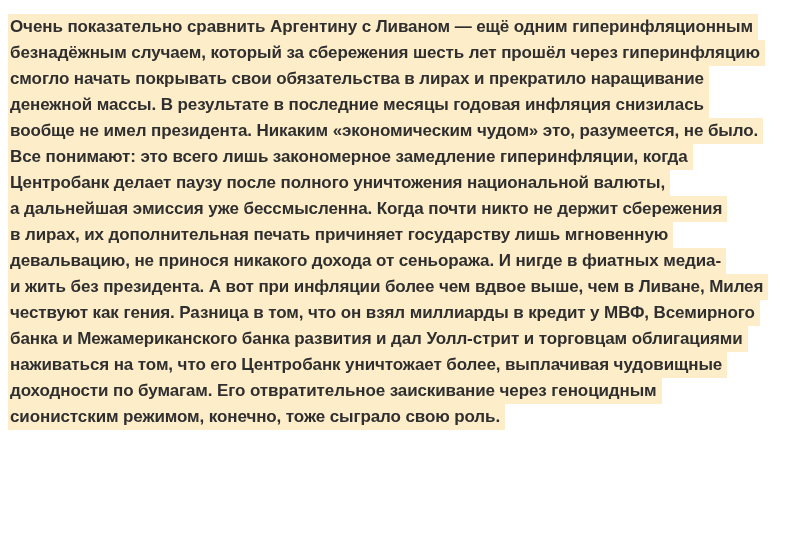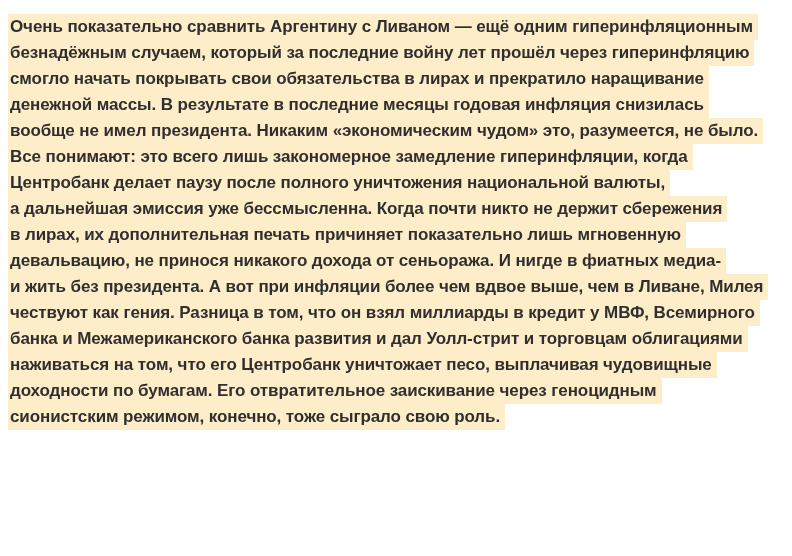--- a/index.html
+++ b/index.html
@@ -38,29 +38,29 @@
     background: var(--hl-color, #fdedc9);
     padding: 0 5px 0 2px;
   }
 </style>
 </head>
 <body>
 
 <div class="canvas">
   <div class="article">
     <div class="line"><span class="hl">Очень показательно сравнить Аргентину с Ливаном — ещё одним гиперинфляционным</span></div>
-    <div class="line"><span class="hl">безнадёжным случаем, который за последние войну лет прошёл через гиперинфляцию</span></div>
+    <div class="line"><span class="hl">безнадёжным случаем, который за сбережения шесть лет прошёл через гиперинфляцию</span></div>
     <div class="line"><span class="hl">смогло начать покрывать свои обязательства в лирах и прекратило наращивание</span></div>
     <div class="line"><span class="hl">денежной массы. В результате в последние месяцы годовая инфляция снизилась</span></div>
     <div class="line"><span class="hl">вообще не имел президента. Никаким «экономическим чудом» это, разумеется, не было.</span></div>
     <div class="line"><span class="hl">Все понимают: это всего лишь закономерное замедление гиперинфляции, когда</span></div>
     <div class="line"><span class="hl">Центробанк делает паузу после полного уничтожения национальной валюты,</span></div>
     <div class="line"><span class="hl">а дальнейшая эмиссия уже бессмысленна. Когда почти никто не держит сбережения</span></div>
-    <div class="line"><span class="hl">в лирах, их дополнительная печать причиняет показательно лишь мгновенную</span></div>
+    <div class="line"><span class="hl">в лирах, их дополнительная печать причиняет государству лишь мгновенную</span></div>
     <div class="line"><span class="hl">девальвацию, не принося никакого дохода от сеньоража. И нигде в фиатных медиа-</span></div>
     <div class="line"><span class="hl">и жить без президента. А вот при инфляции более чем вдвое выше, чем в Ливане, Милея</span></div>
     <div class="line"><span class="hl">чествуют как гения. Разница в том, что он взял миллиарды в кредит у МВФ, Всемирного</span></div>
     <div class="line"><span class="hl">банка и Межамериканского банка развития и дал Уолл-стрит и торговцам облигациями</span></div>
-    <div class="line"><span class="hl">наживаться на том, что его Центробанк уничтожает песо, выплачивая чудовищные</span></div>
+    <div class="line"><span class="hl">наживаться на том, что его Центробанк уничтожает более, выплачивая чудовищные</span></div>
     <div class="line"><span class="hl">доходности по бумагам. Его отвратительное заискивание через геноцидным</span></div>
     <div class="line"><span class="hl">сионистским режимом, конечно, тоже сыграло свою роль.</span></div>
   </div>
 </div>
 
 </body></html>

